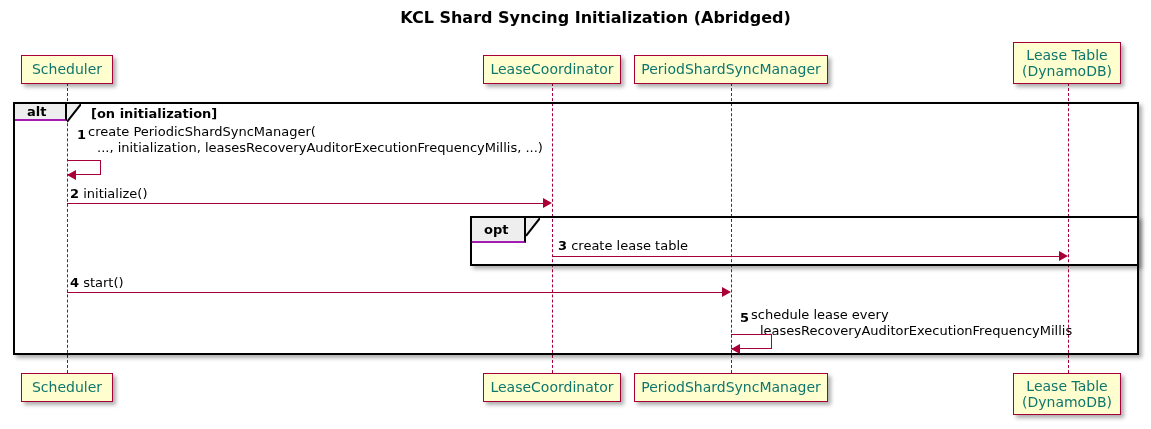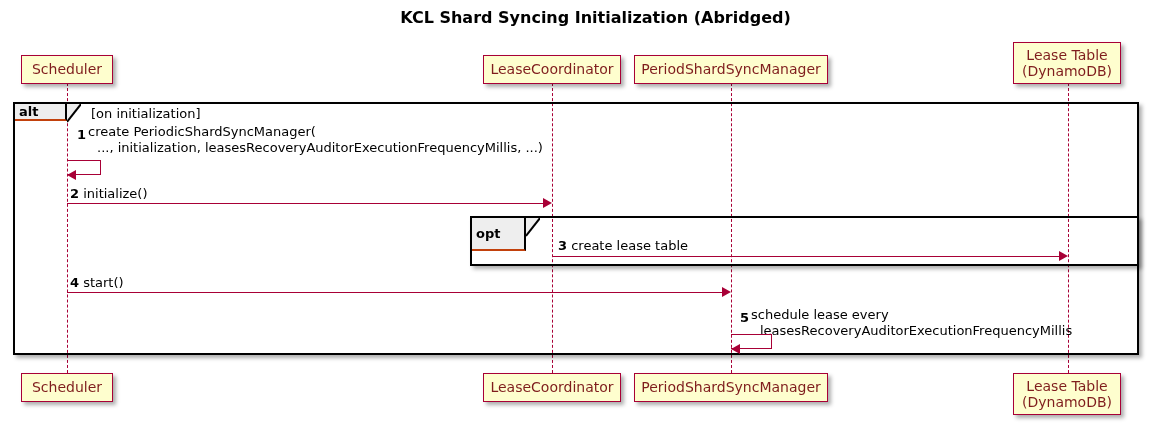--- a/index.html
+++ b/index.html
@@ -28,21 +28,21 @@
     color: #000000;
     font-family: "DejaVu Sans", sans-serif;
     padding-left: 20px;
   }
   
   .participant {
     position: absolute;
     box-sizing: border-box;
     background: #FEFECE;
     border: 1.5px solid #A80036;
-    color: #7f1d1d;
+    color: #0f766e;
     font-size: 14px;
     text-align: center;
     display: flex;
     align-items: center;
     justify-content: center;
     line-height: 1.15;
     box-shadow: 3px 3px 4px rgba(0,0,0,0.32);
     white-space: pre-line;
   }
   
@@ -57,32 +57,32 @@
     box-sizing: border-box;
     border: 2px solid #000000;
     background: transparent;
     box-shadow: 3px 3px 4px rgba(0,0,0,0.32);
   }
   .frame-tab {
     position: absolute;
     box-sizing: border-box;
     background: #EEEEEE;
     border-right: 2px solid #000000;
-    border-bottom: 2px solid #c2410c;
+    border-bottom: 2px solid #a21caf;
     font-size: 13px;
     font-weight: bold;
     color: #000000;
     display: flex;
     align-items: center;
-    padding-left: 4px;
+    padding-left: 12px;
   }
   .frame-label {
     position: absolute;
     font-size: 13px;
-    font-weight: normal;
+    font-weight: bold;
     color: #000000;
     white-space: nowrap;
   }
   
   .msg-line {
     position: absolute;
     height: 0;
     border-top: 1.5px solid #A80036;
   }
   .arrow-right {
@@ -152,21 +152,21 @@
 
   <div class="msg-text" style="left:77px; top:127px;"><span class="msg-num">1</span><span style="position:absolute; left:11px; top:-3px;">create PeriodicShardSyncManager(</span><span style="position:absolute; left:20px; top:13px;">..., initialization, leasesRecoveryAuditorExecutionFrequencyMillis, ...)</span></div>
   <div class="self-loop" style="left:67px; top:160px; width:34px; height:15px;"></div>
   <div class="arrow-left" style="left:67px; top:170px;"></div>
 
   <div class="msg-text" style="left:70px; top:186px;"><span class="msg-num">2</span> <span>initialize()</span></div>
   <div class="msg-line" style="left:67px; top:203px; width:476px;"></div>
   <div class="arrow-right" style="left:543px; top:198px;"></div>
 
   <div class="frame" style="left:470px; top:216px; width:669px; height:50px;"></div>
-  <div class="frame-tab" style="left:472px; top:218px; width:54px; height:33px;">
+  <div class="frame-tab" style="left:472px; top:218px; width:54px; height:25px;">
     <span>opt</span>
   </div>
   <svg style="position:absolute; left:526px; top:218px;" width="14" height="19">
     <polygon points="0,0 14,0 0,18" fill="#EEEEEE" stroke="none"></polygon>
     <line x1="14" y1="0" x2="0" y2="18" stroke="#000000" stroke-width="2"></line>
   </svg>
 
   <div class="msg-text" style="left:558px; top:238px;"><span class="msg-num">3</span> <span>create lease table</span></div>
   <div class="msg-line" style="left:553px; top:256px; width:506px;"></div>
   <div class="arrow-right" style="left:1059px; top:251px;"></div>

